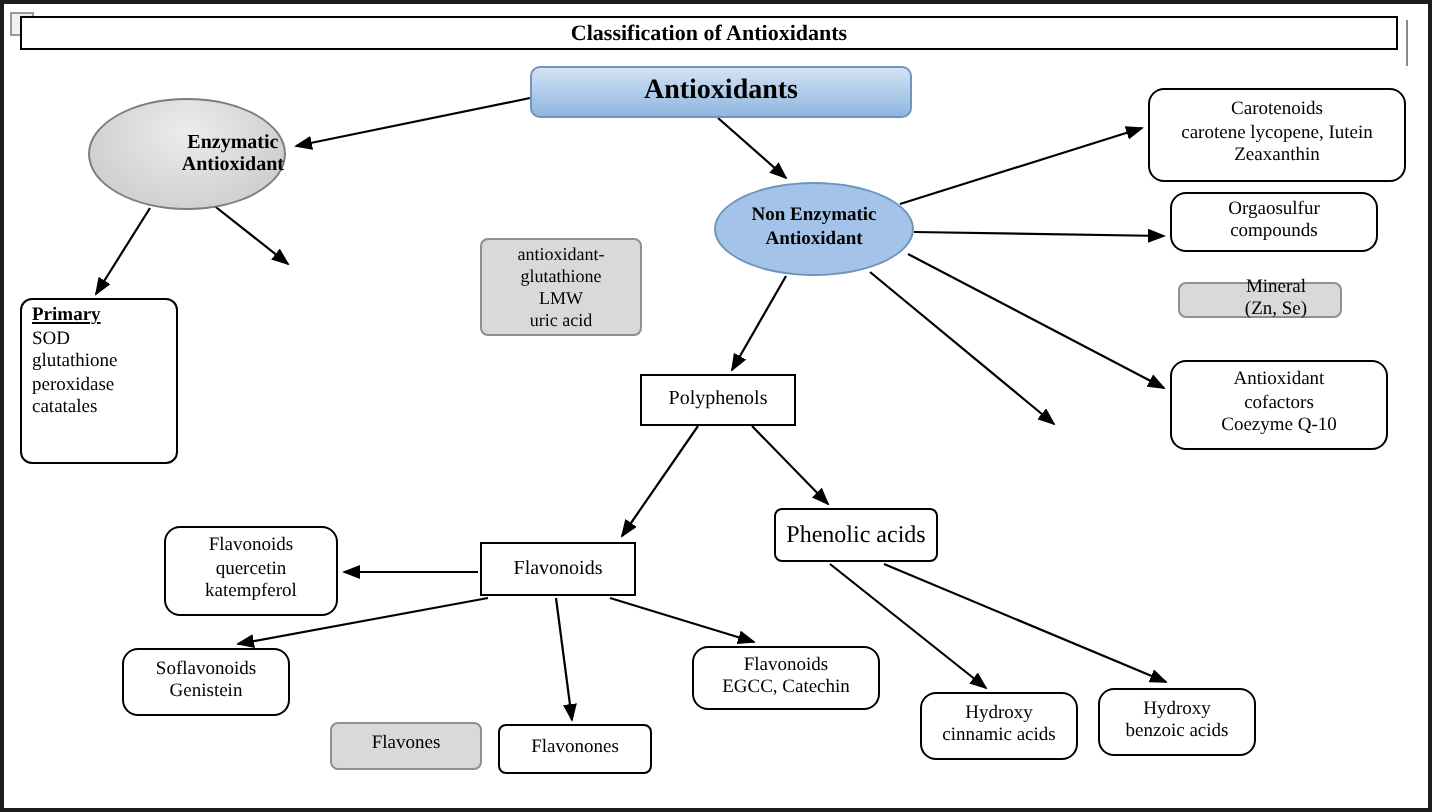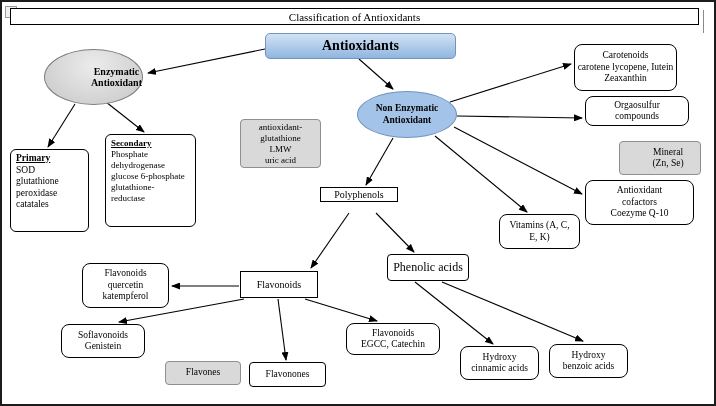--- a/index.html
+++ b/index.html
@@ -5,21 +5,21 @@
   html,body { margin:0; padding:0; background:#e8e8e8; }
   #canvas {
     position:relative; width:716px; height:406px; box-sizing:border-box;
     background:#ffffff; border:2px solid #1c1c1c; overflow:hidden;
     font-family:"Liberation Serif","DejaVu Serif",serif; color:#000;
   }
   #edge-layer { position:absolute; left:0; top:0; width:716px; height:406px; pointer-events:none; }
   .title-bar {
     position:absolute; left:8px; top:6px; width:689px; height:17px;
     border:1px solid #000; display:flex; align-items:center; justify-content:center;
-    font-weight:normal; font-size:11px; background:#fff; box-sizing:border-box;
+    font-weight:bold; font-size:11px; background:#fff; box-sizing:border-box;
   }
   .node {
     position:absolute; box-sizing:border-box; font-size:9.5px; line-height:11.5px;
   }
   .center { display:flex; align-items:center; justify-content:center; text-align:center; }
   .rounded { border:1px solid #000; border-radius:8px; background:#fff; }
   .rect    { border:1px solid #000; background:#fff; }
   .soft    { border:1px solid #000; border-radius:4px; background:#fff; }
   .grayfill { background:#d9d9d9; border:1px solid #8f8f8f; }
   .blue-box {
@@ -97,59 +97,47 @@
   </div>
 
   <div class="node rounded leftalign" style="left:8px;top:147px;width:79px;height:83px;border-radius:6px;">
     <div class="heading">Primary</div>
     <div class="pre">SOD
 glutathione
 peroxidase
 catatales</div>
   </div>
 
-  <div class="node rounded leftalign" style="left:103px;top:132px;width:91px;height:93px;border-radius:6px;font-size:9px;line-height:11px;">
-    <div class="heading">Secondary</div>
-    <div class="pre">Phosphate
-dehydrogenase
-glucose 6-phosphate
-glutathione-
-reductase</div>
-  </div>
 
-  <div class="node rect center" style="left:318px;top:185px;width:78px;height:15px;font-size:10px;">
+  <div class="node rect center" style="left:318px;top:185px;width:78px;height:26px;font-size:10px;">
     <span>Polyphenols</span>
   </div>
 
-  <div class="node rounded center" style="left:572px;top:42px;width:103px;height:47px;">
+  <div class="node rounded center" style="left:572px;top:42px;width:129px;height:47px;">
     <span class="pre">Carotenoids
 carotene lycopene, Iutein
 Zeaxanthin</span>
   </div>
 
   <div class="node rounded center" style="left:583px;top:94px;width:104px;height:30px;">
     <span class="pre">Orgaosulfur
 compounds</span>
   </div>
 
-  <div class="node soft grayfill center" style="left:617px;top:139px;width:82px;height:34px;padding-left:16px;">
+  <div class="node soft grayfill center" style="left:587px;top:139px;width:82px;height:18px;padding-left:16px;">
     <span class="pre">Mineral
 (Zn, Se)</span>
   </div>
 
   <div class="node rounded center" style="left:583px;top:178px;width:109px;height:45px;">
     <span class="pre">Antioxidant
 cofactors
 Coezyme Q-10</span>
   </div>
 
-  <div class="node rounded center" style="left:497px;top:212px;width:81px;height:35px;">
-    <span class="pre">Vitamins (A, C,
-E, K)</span>
-  </div>
 
   <div class="node rounded center" style="left:80px;top:261px;width:87px;height:45px;">
     <span class="pre">Flavonoids
 quercetin
 katempferol</span>
   </div>
 
   <div class="node rect center" style="left:238px;top:269px;width:78px;height:27px;font-size:10px;">
     <span>Flavonoids</span>
   </div>

